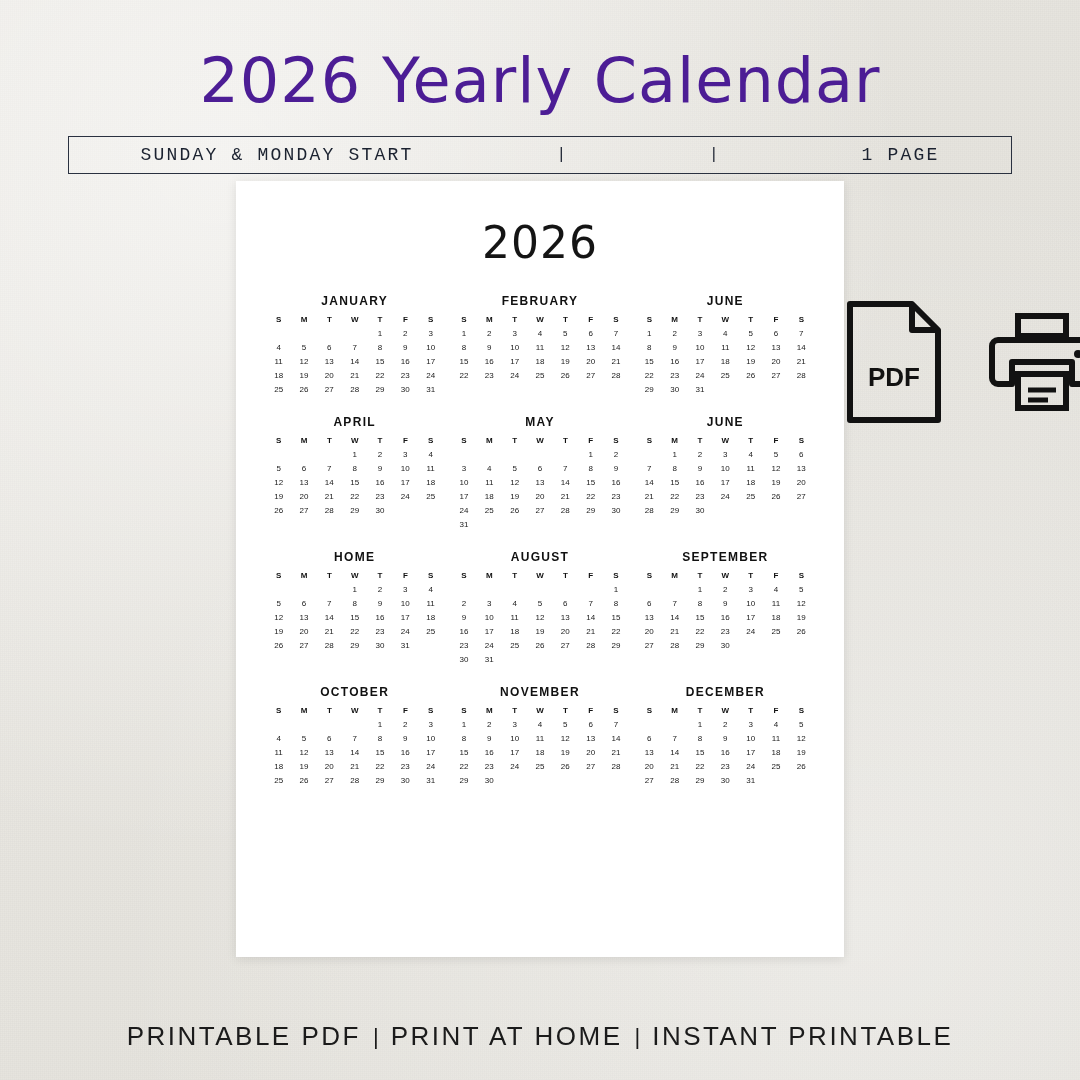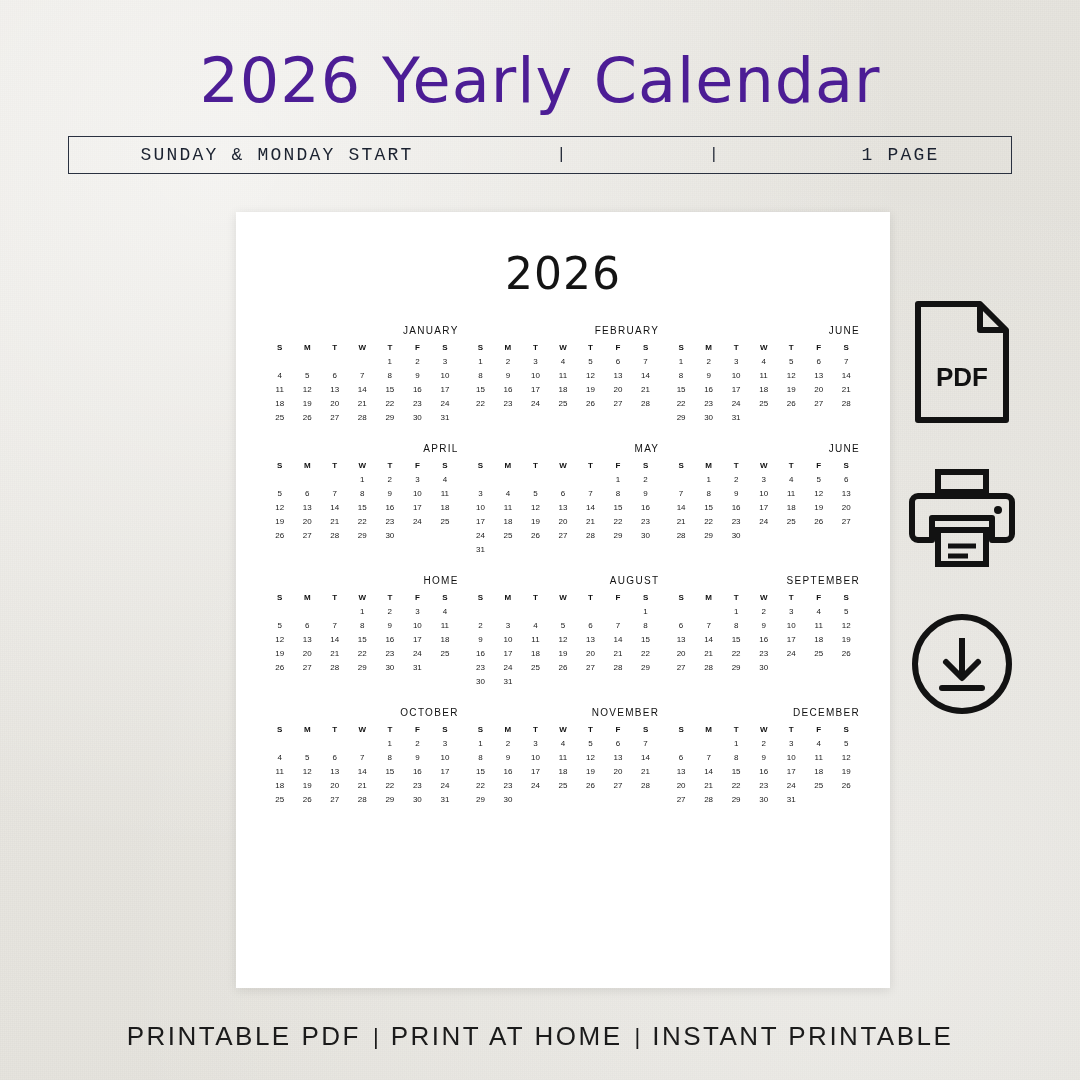--- a/index.html
+++ b/index.html
@@ -60,22 +60,22 @@
   }
   .subtitle-bar .sep {
     font-size: 16px;
     color: #1b2230;
     letter-spacing: 0;
   }
 
   .page {
     position: absolute;
     left: 236px;
-    top: 212px;
-    width: 654px;
+    top: 181px;
+    width: 608px;
     height: 776px;
     background: #ffffff;
     box-shadow: 0 2px 10px rgba(0,0,0,0.10);
   }
   .page-year {
     text-align: center;
     font-size: 44px;
     font-weight: 400;
     color: #141414;
     margin-top: 36px;
@@ -87,26 +87,25 @@
     margin: 26px 30px 0 30px;
     display: grid;
     grid-template-columns: repeat(3, 1fr);
     row-gap: 18px;
     column-gap: 8px;
   }
   .month {
     text-align: center;
   }
   .month-name {
-    font-size: 10px;
-    font-weight: normal;
+    font-size: 12px;
+    font-weight: bold;
     letter-spacing: 1.3px;
     color: #111;
     margin-bottom: 7px;
-    text-align: right;
   }
   .dow-row, .week-row {
     display: grid;
     grid-template-columns: repeat(7, 1fr);
   }
   .dow-row span {
     font-size: 8px;
     font-weight: bold;
     color: #111;
     padding-bottom: 3px;
@@ -116,21 +115,21 @@
     color: #1a1a1a;
     line-height: 14px;
   }
 
   .icons {
     position: absolute;
     right: 0;
     top: 300px;
     width: 236px;
     display: flex;
-    flex-direction: column;
+    flex-direction: row;
     align-items: center;
     gap: 44px;
   }
   .icon-wrap { line-height: 0; }
 
   .footer {
     position: absolute;
     bottom: 28px;
     left: 0;
     width: 1080px;

